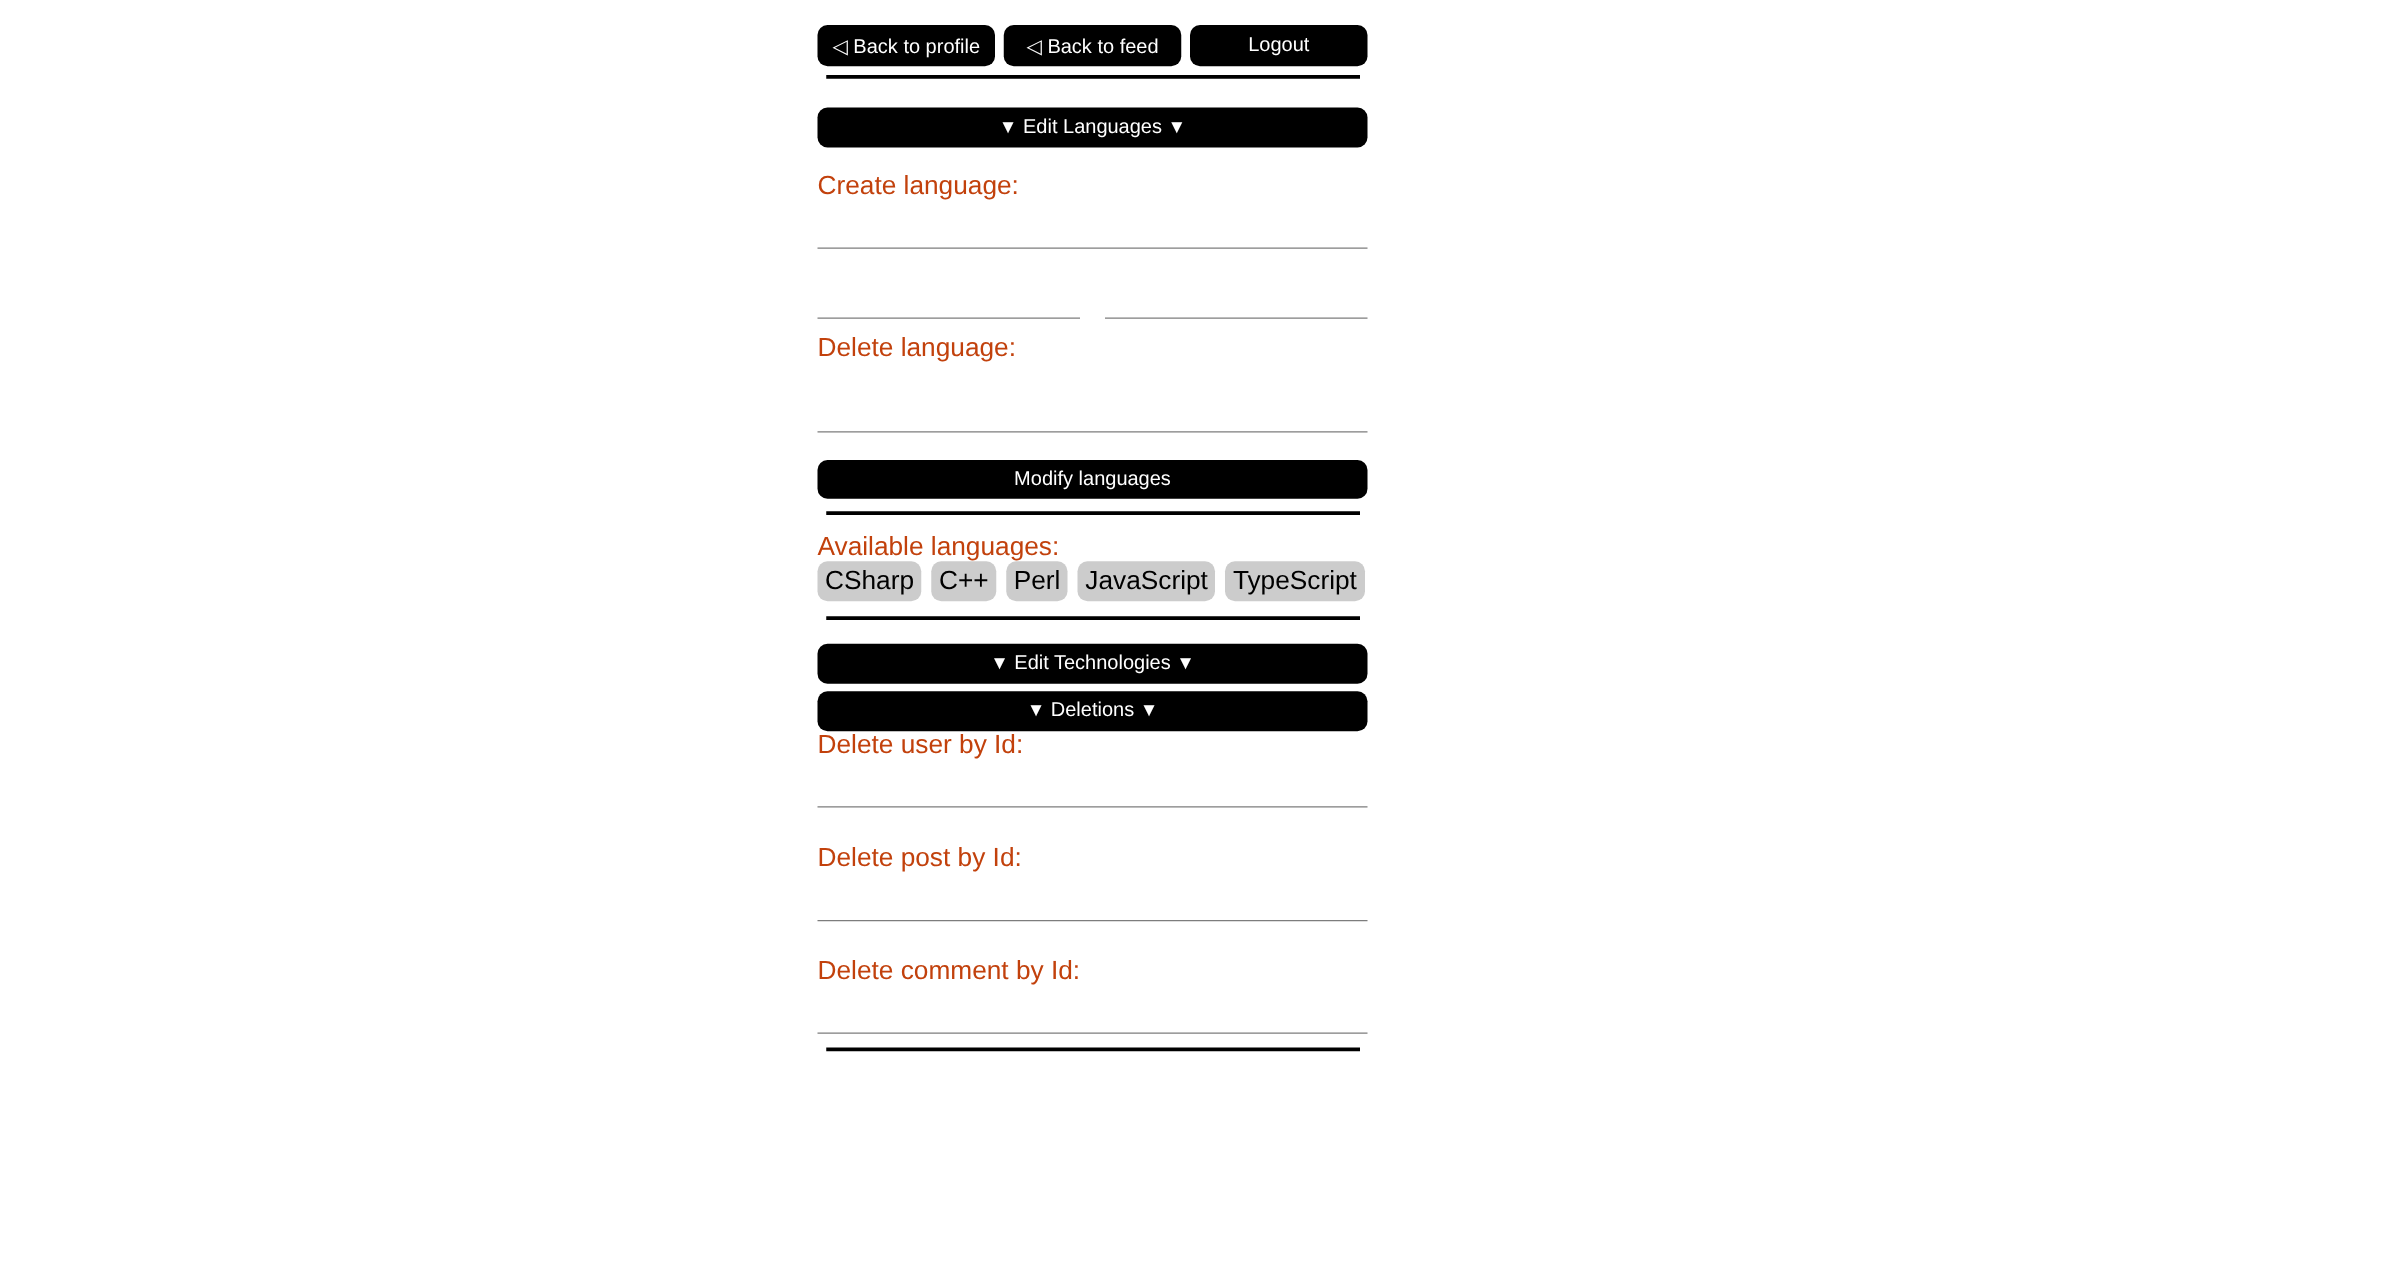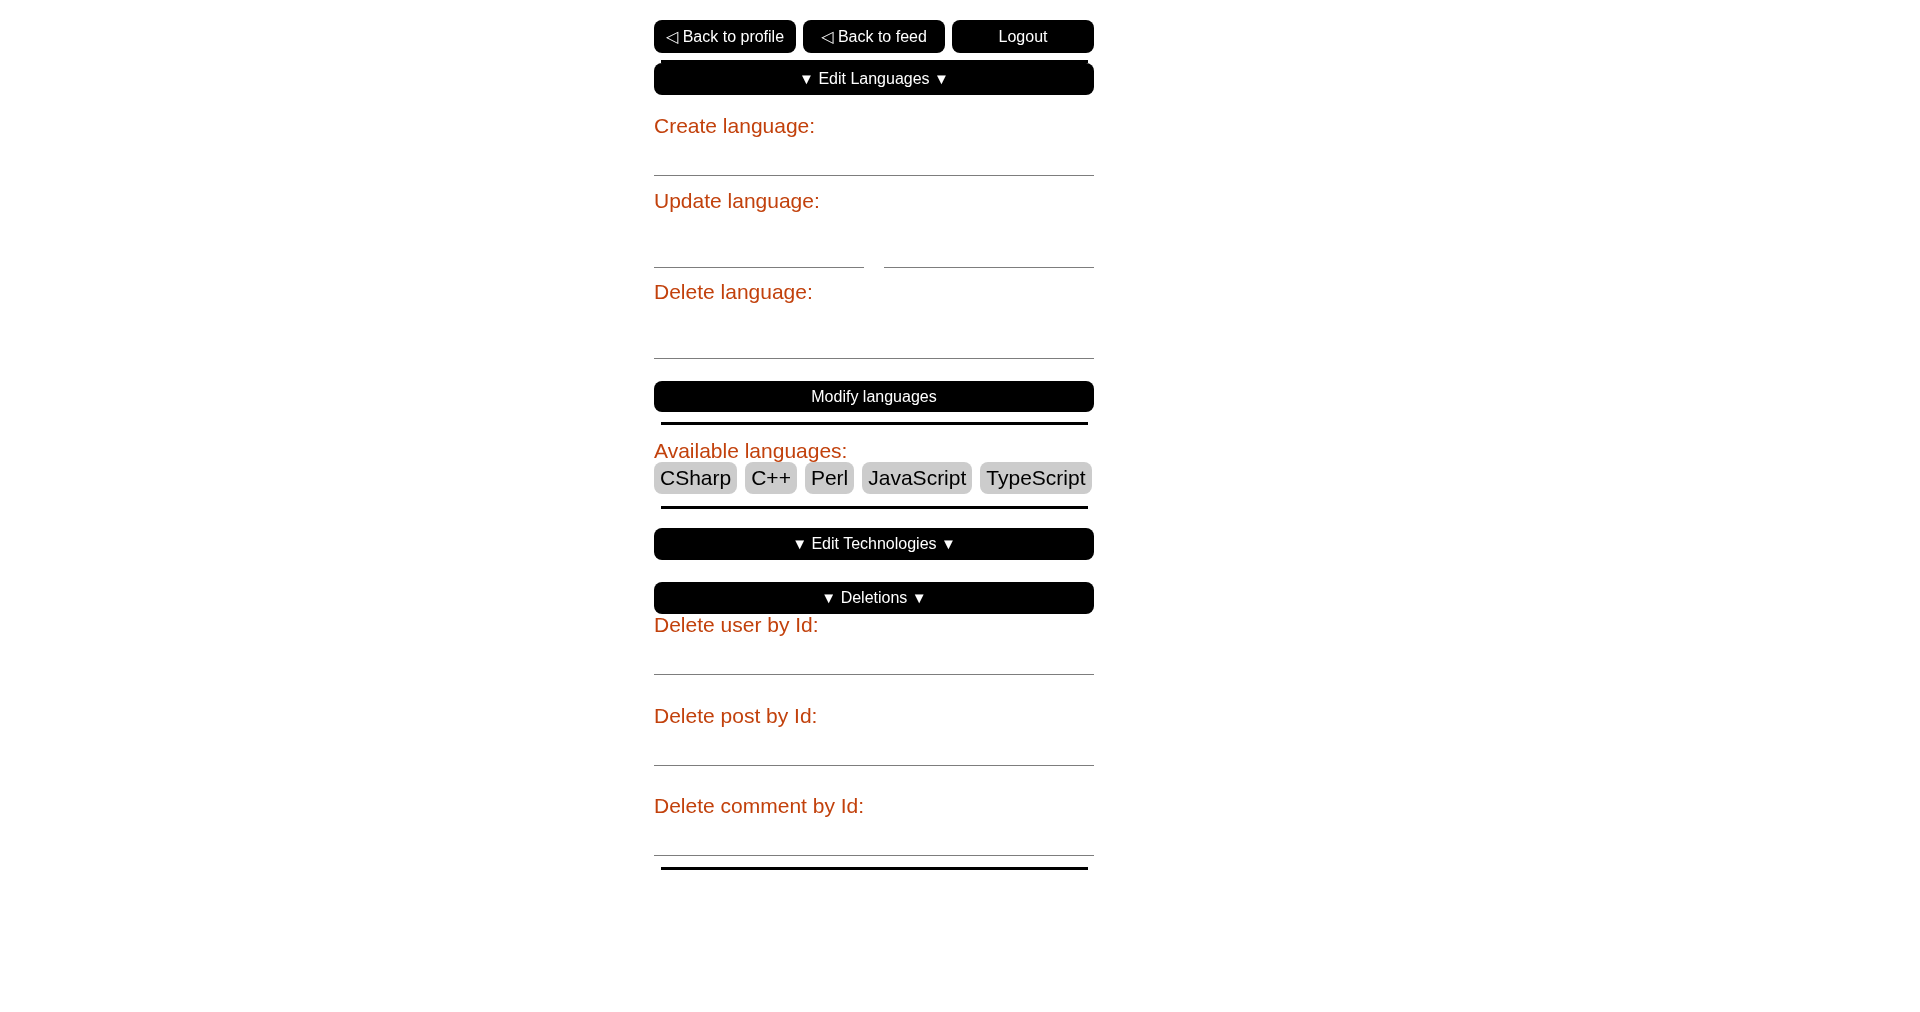--- a/index.html
+++ b/index.html
@@ -43,20 +43,21 @@
   }
   hr.rule {
     border: none;
     border-top: 3px solid var(--rule, #000000);
     width: 427px;
     margin: 7px auto 0 auto;
   }
   .toggle-btn {
     width: 100%;
     height: 32px;
+    margin-top: 23px;
   }
   .toggle-btn .tri { font-size: 15px; }
   .field-label {
     display: block;
     font-size: 21px;
     line-height: 22px;
     color: #c2410c;
   }
   .lbl-create { margin-top: 20px; }
   .lbl-update { margin-top: 14px; }
@@ -102,21 +103,21 @@
     display: inline-block;
     background: var(--tag-bg, #cccccc);
     color: #000000;
     font-size: 21px;
     line-height: 24px;
     padding: 4px 6px;
     border-radius: 8px;
   }
   hr.rule-tags { margin-top: 12px; }
   .tech-toggle { margin-top: 19px; }
-  .deletions-toggle { margin-top: 22px; }
+  .deletions-toggle { margin-top: 6px; }
   .delete-btn {
     width: 100%;
     height: 32px;
     margin-top: 21px;
   }
   hr.rule-bottom { margin-top: 11px; }
 </style>
 </head>
 <body>
 
@@ -141,21 +142,20 @@
 
     <button class="btn toggle-btn">
       <span class="tri">▼</span>
       <span>Edit Languages</span>
       <span class="tri">▼</span>
     </button>
 
     <label class="field-label lbl-create">Create language:</label>
     <input class="line-input" type="text" value="" style="">
 
-    <label class="field-label lbl-update">Update language:</label>
     <div class="update-row">
       <input class="line-input" type="text" value="" style="">
       <input class="line-input" type="text" value="" style="">
     </div>
 
     <label class="field-label lbl-delete-lang">Delete language:</label>
     <input class="line-input mt17" type="text" value="" style="">
 
     <button class="btn modify-btn">Modify languages</button>
 

